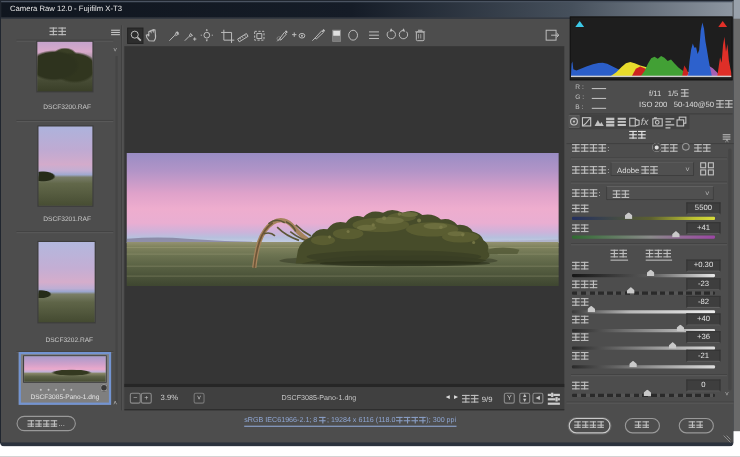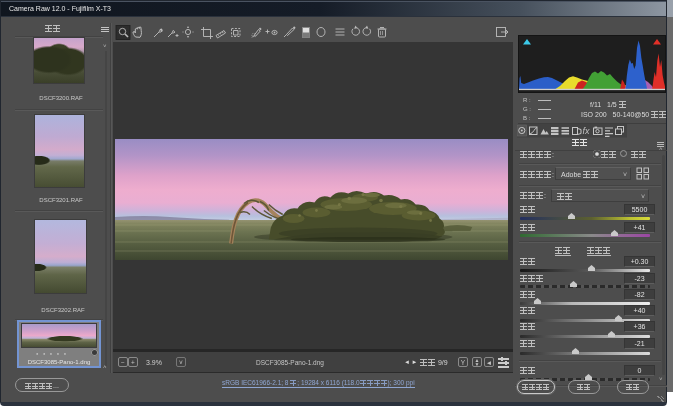--- a/index.html
+++ b/index.html
@@ -20,21 +20,21 @@
  linear-gradient(#8fa6d2,#8fa6d2) 0 6px/7px 1px no-repeat,
  linear-gradient(#8fa6d2,#8fa6d2) 3px 0/1px 7px no-repeat}
 .abs{position:absolute}
 .txt{position:absolute;color:#d6d6d6;font-size:7px;white-space:nowrap}
 #film{position:absolute;left:12px;top:22px;width:96px;height:350px}
 .thumb{position:absolute;box-shadow:0 0 0 1px #3c3c3c}
 .lbl{position:absolute;color:#c9c9c9;font-size:6px;width:100%;text-align:center}
 .divh{position:absolute;left:2px;width:88px;height:2px;border-top:1px solid #434343;border-bottom:1px solid #595959}
 #prev{position:absolute;left:112px;top:22px;width:400px;height:350px}
 #pimg{position:absolute;left:2px;top:116px;width:393px;height:121px}
-#rp{position:absolute;left:514px;top:32px;width:152px;height:358px;font-size:7px;color:#d6d6d6}
+#rp{position:absolute;left:514px;top:12px;width:152px;height:358px;font-size:7px;color:#d6d6d6}
 #hist{position:absolute;left:3px;top:2px;width:148px;height:58px;background:#1e1e1e;border:1px solid #141414}
 .vbox{position:absolute;left:109px;width:31px;height:11px;background:#3e3e3e;border:1px solid #353535;border-bottom-color:#5e5e5e;color:#e2e2e2;font-size:7px;text-align:center;line-height:9px}
 .slider{position:absolute;left:5px;width:130px;height:3px;border-radius:1px}
 .sthumb{position:absolute;top:-4px;width:7px;height:6px;background:#cicic1;background:#c9c9c9;clip-path:polygon(50% 0,100% 50%,100% 100%,0 100%,0 50%)}
 .chev{position:absolute;color:#bdbdbd;font-size:7px}
 .ddn{position:absolute;background:#505050;border:1px solid #3e3e3e;border-top-color:#616161;height:13px;border-radius:1px;color:#dcdcdc}
 .pill{position:absolute;height:14px;border:1px solid #999;border-radius:7px;color:#d6d6d6;font-size:7px;text-align:center}
 .ibx{position:absolute;width:10px;height:10px;border:1px solid #8a8a8a;border-radius:2px;color:#c4c4c4;font-size:6.5px;text-align:center;line-height:9px}
 .dash{background:repeating-linear-gradient(90deg,#2a2a2a 0 5px,#565656 5px 8px)}
 </style></head><body>

